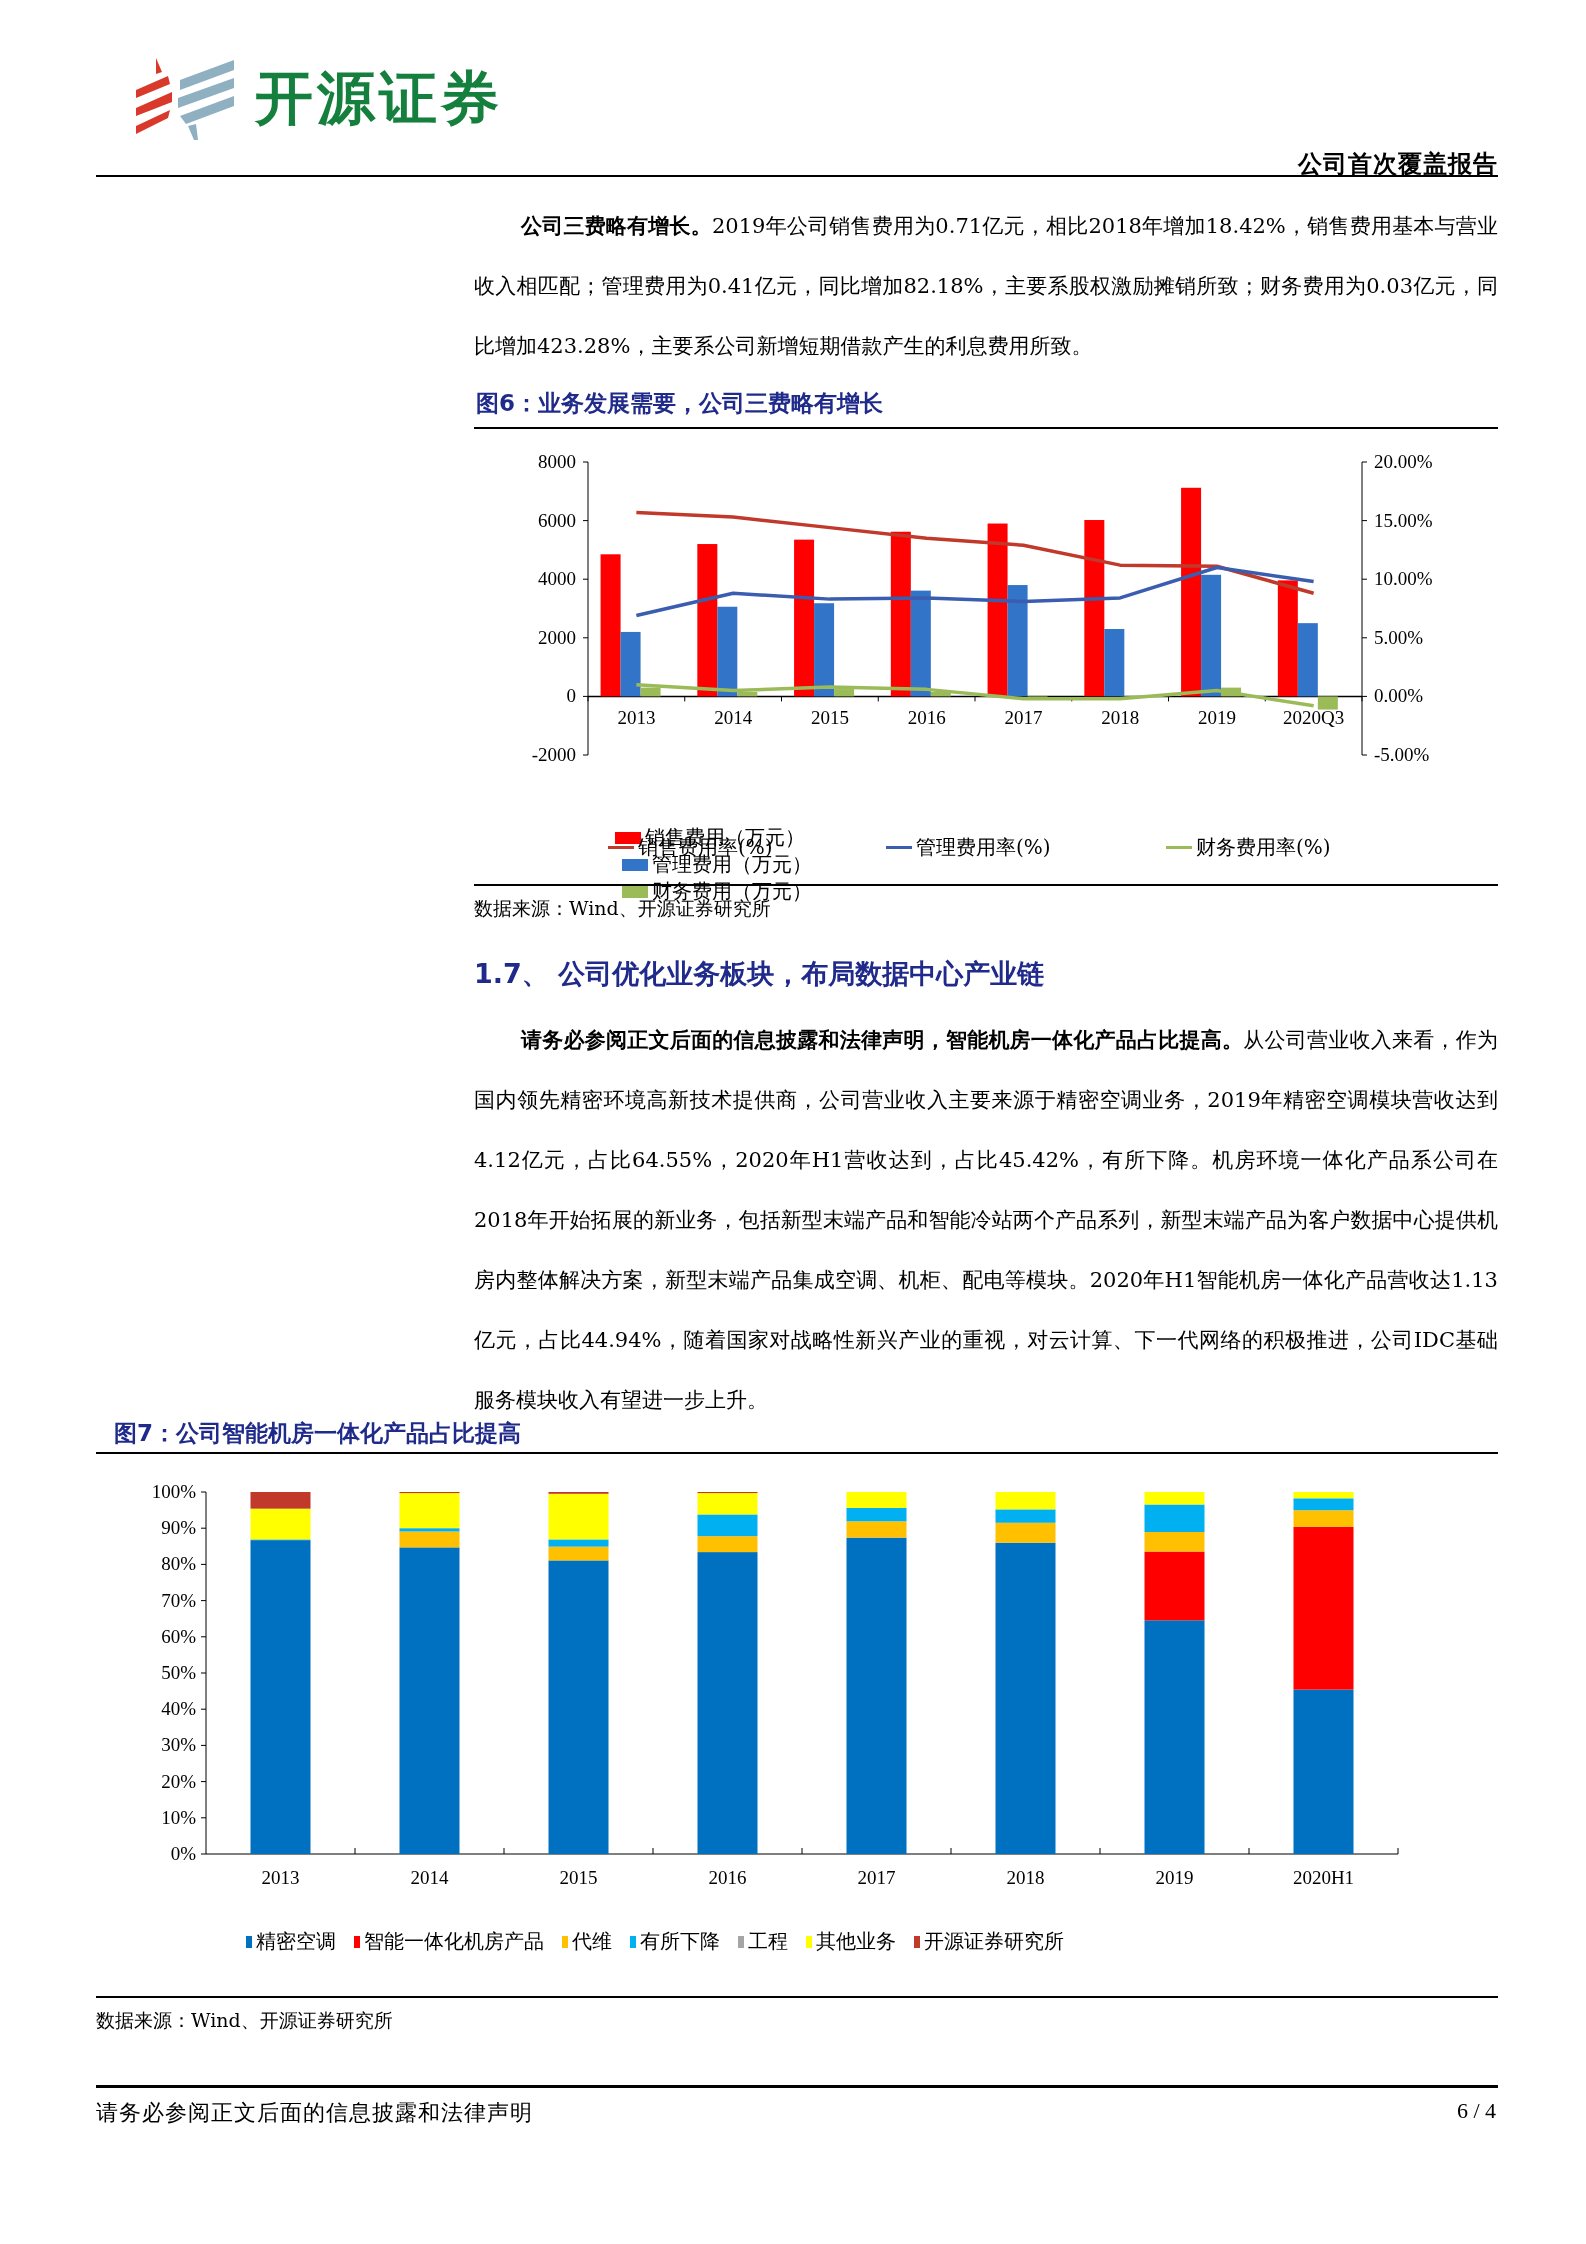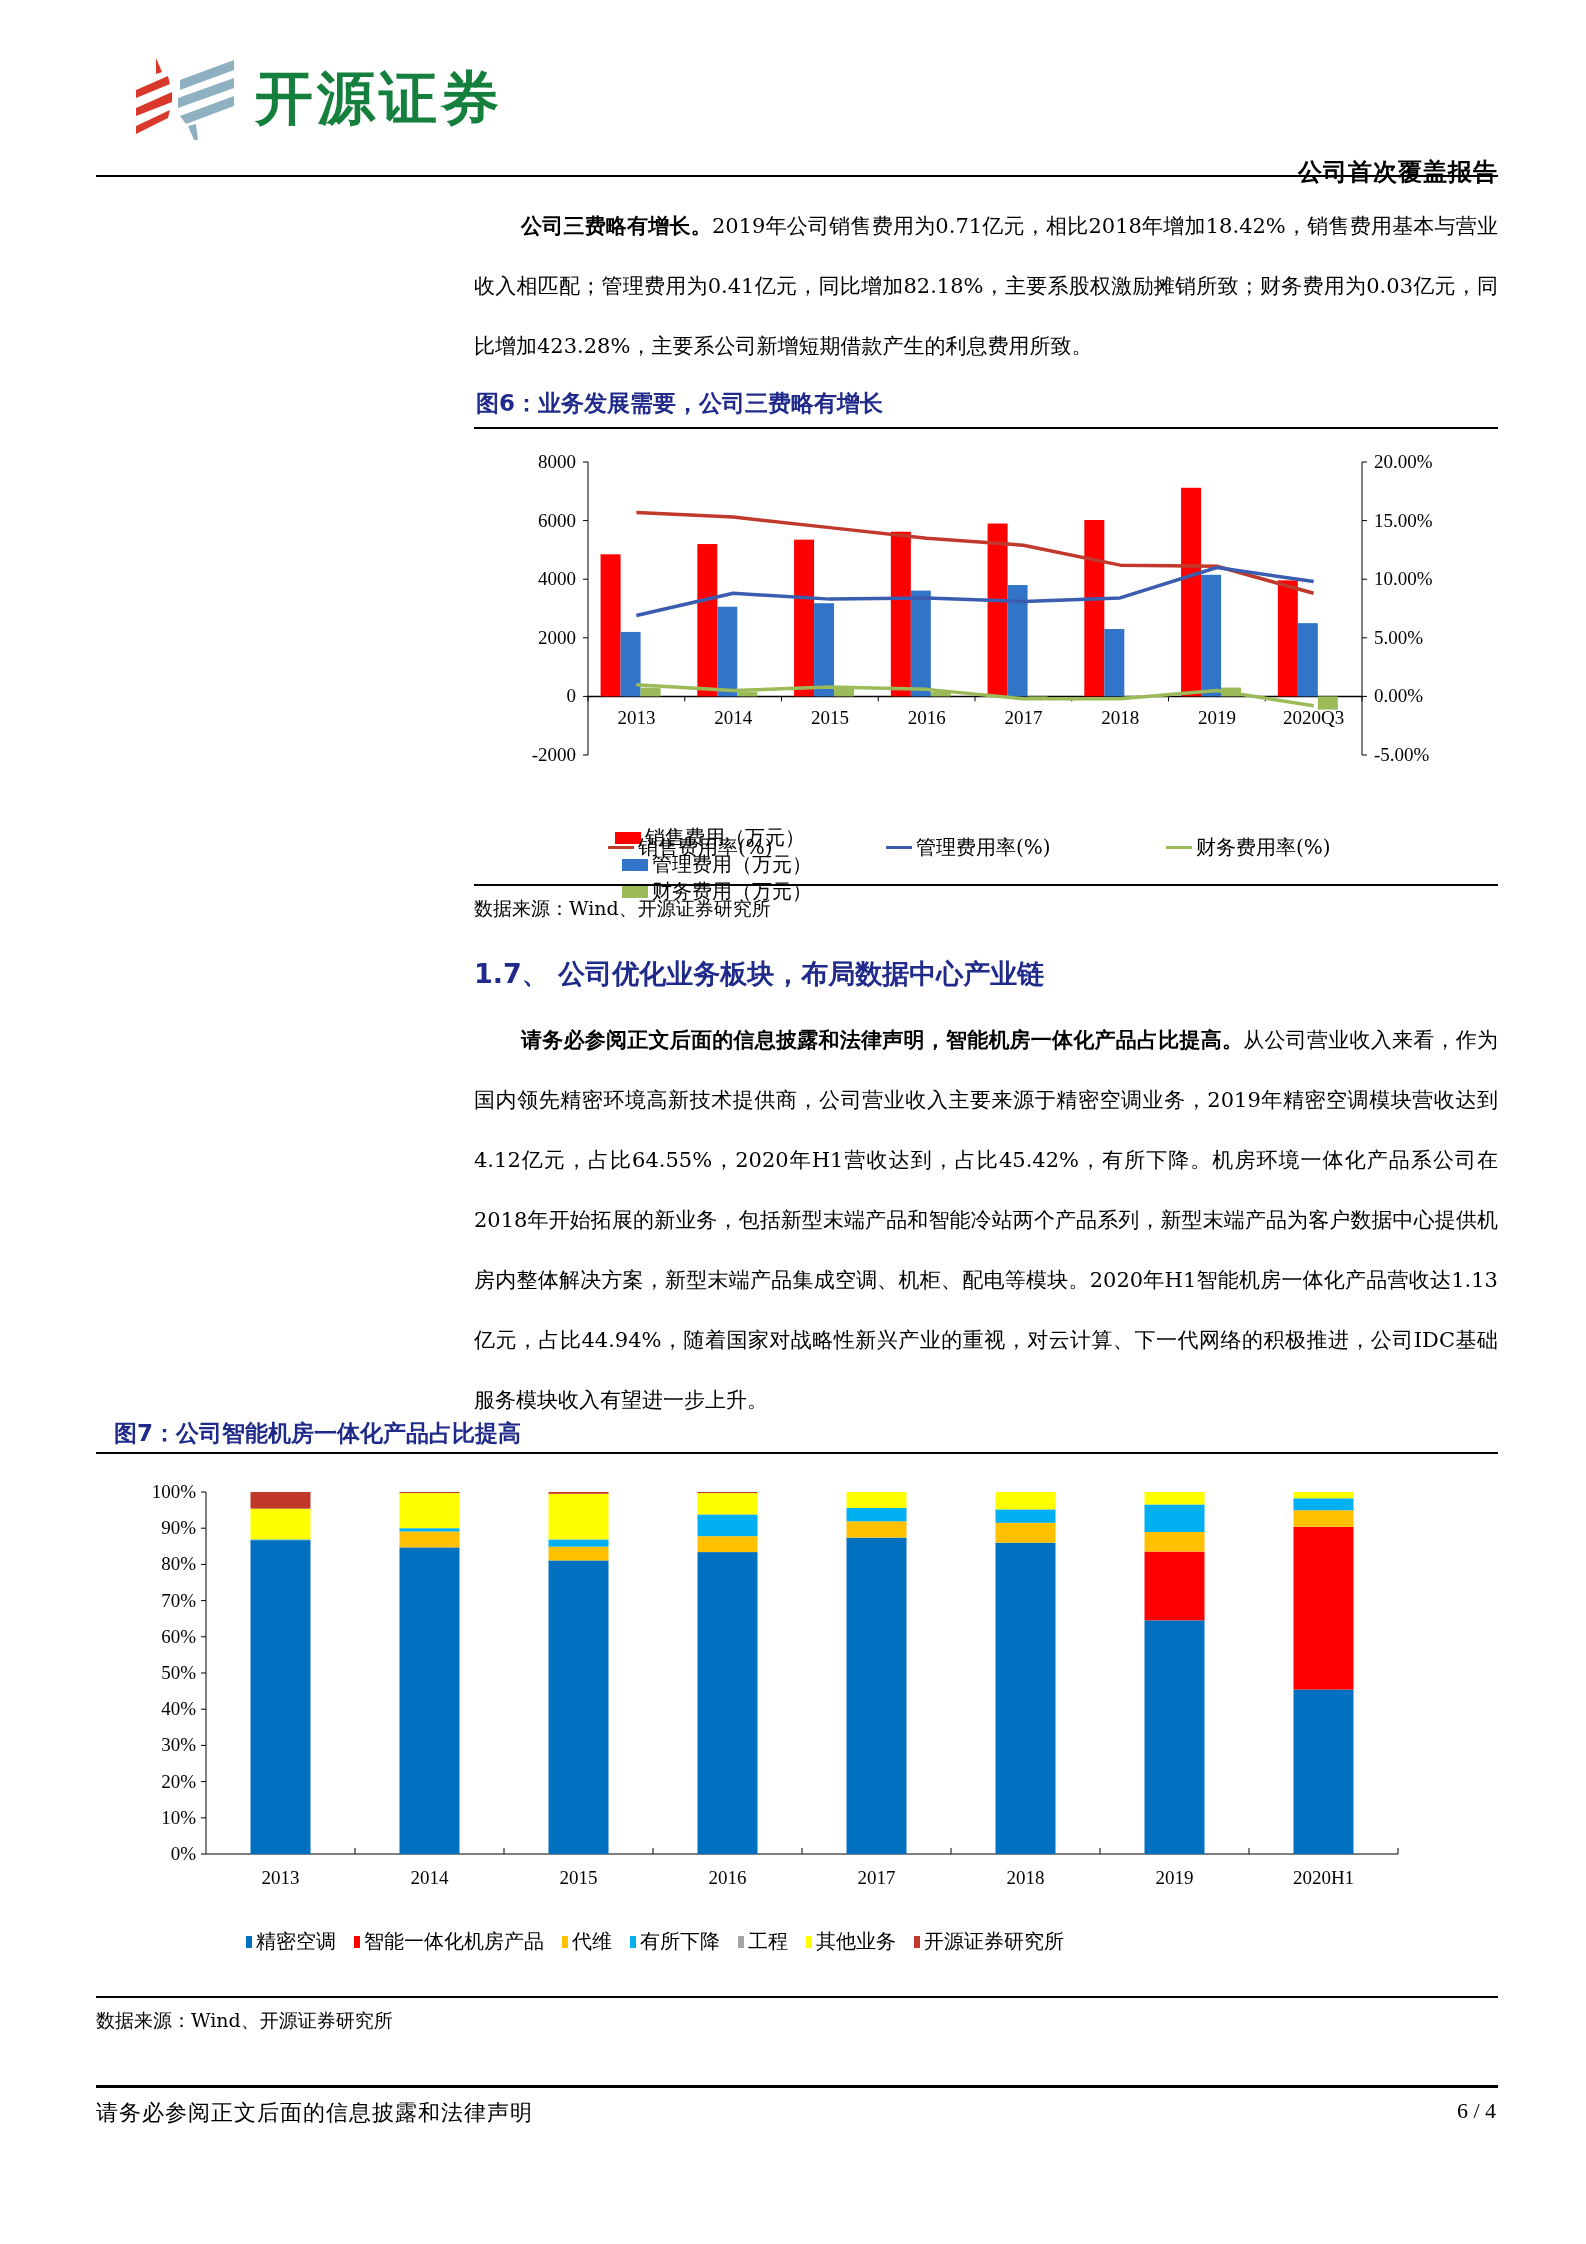--- a/index.html
+++ b/index.html
@@ -1,21 +1,21 @@
 <!DOCTYPE html>
 <html><head>
 <meta charset="utf-8">
 <style>
   * { box-sizing: border-box; margin: 0; padding: 0; }
   html, body { width: 1586px; height: 2244px; background: #ffffff; }
   body { position: relative; font-family: "DejaVu Serif", "Liberation Serif", serif; color: #000; overflow: hidden; }
   .abs { position: absolute; }
   .logo-text { position: absolute; left: 255px; top: 60px; font-family: "DejaVu Sans", sans-serif; font-weight: bold; font-size: 58px; letter-spacing: 4px; color: #15803d; }
   .hrule { position: absolute; background: #000; }
-  .header-right { position: absolute; right: 88px; top: 156px; font-size: 24px; font-weight: bold; font-family: "DejaVu Serif", serif; letter-spacing: 1px; }
+  .header-right { position: absolute; right: 88px; top: 148px; font-size: 24px; font-weight: bold; font-family: "DejaVu Serif", serif; letter-spacing: 1px; }
   .para { position: absolute; left: 474px; width: 1024px; font-size: 21px; line-height: 60px; text-align: justify; font-family: "DejaVu Serif", "Liberation Serif", serif; }
   .para .lead { font-weight: bold; }
   .fig-title { position: absolute; font-size: 23px; font-weight: bold; color: #1f2a8a; font-family: "DejaVu Sans", sans-serif; }
   .section-title { position: absolute; left: 474px; top: 956px; font-size: 27px; font-weight: bold; color: #1f2a8a; font-family: "DejaVu Sans", sans-serif; }
   .source { position: absolute; font-size: 19px; font-family: "DejaVu Serif", serif; }
   .legend-row { position: absolute; display: flex; align-items: center; font-size: 20px; font-family: "DejaVu Serif", serif; }
   .legend-item { display: flex; align-items: center; margin-right: 18px; }
   .swatch { display: inline-block; width: 54px; height: 14px; margin-right: 4px; }
   .lswatch { display: inline-block; width: 54px; height: 4px; margin-right: 4px; }
   .sq { display: inline-block; width: 10px; height: 14px; margin-right: 4px; }

